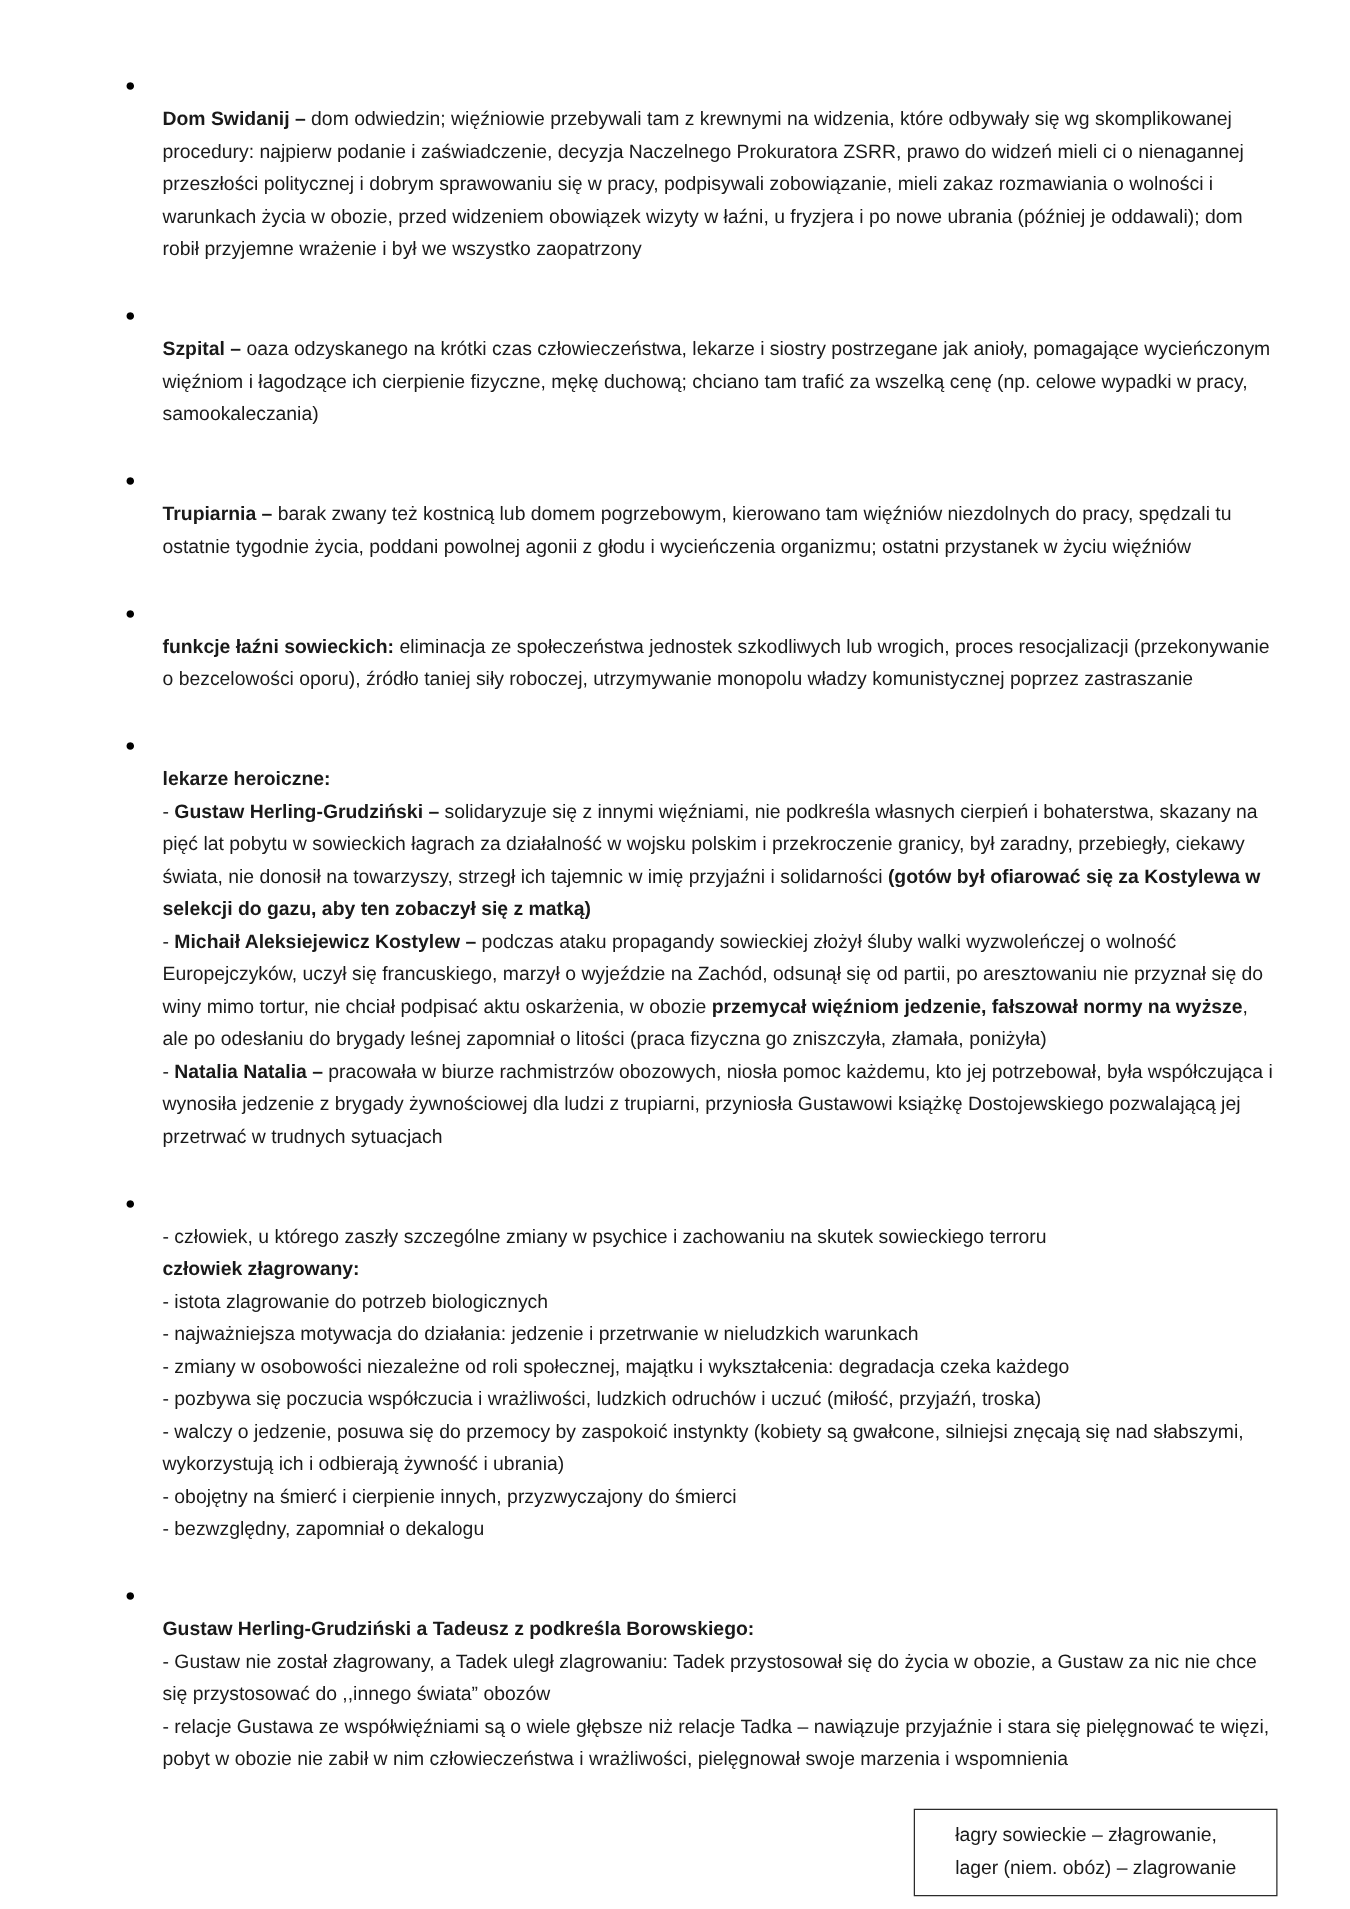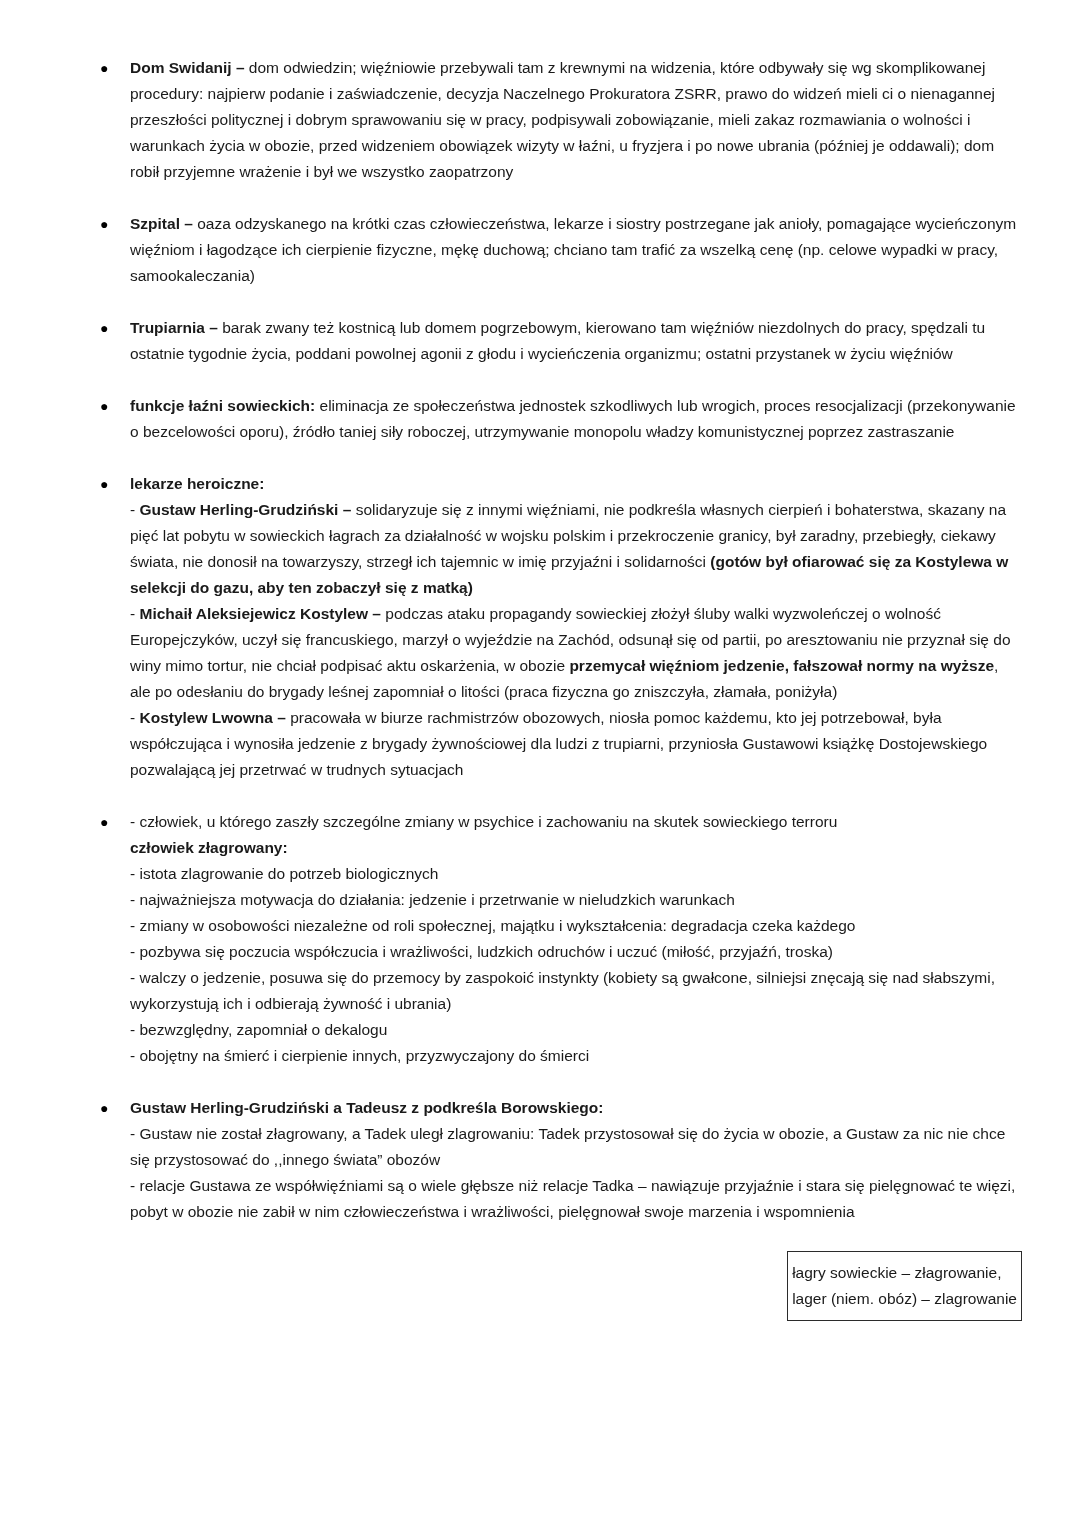--- a/index.html
+++ b/index.html
@@ -32,33 +32,34 @@
     flex: 0 0 30px;
     width: 30px;
     font-size: 14px;
     line-height: 26px;
     color: #000000;
     user-select: none;
   }
   .content {
     flex: 1 1 auto;
     min-width: 0;
+    margin-top: 28px;
   }
   .para {
     margin: 0;
   }
   .bold {
     font-weight: bold;
   }
   .note-box {
     border: 1px solid #2b2b2b;
     width: fit-content;
     margin-left: auto;
     margin-top: 8px;
-    padding: 8px 4px;
+    padding: 8px 32px;
     line-height: 26px;
     background: #ffffff;
   }
 </style>
 </head>
 <body>
 
 <div class="page">
   <div>
       <div class="bullet-item">
@@ -84,35 +85,35 @@
         <div class="content">
           <div class="para"><span class="bold">funkcje łaźni sowieckich: </span><span>eliminacja ze społeczeństwa jednostek szkodliwych lub wrogich, proces resocjalizacji (przekonywanie o bezcelowości oporu), źródło taniej siły roboczej, utrzymywanie monopolu władzy komunistycznej poprzez zastraszanie</span></div>
         </div>
       </div>
       <div class="bullet-item">
         <span class="marker">●</span>
         <div class="content">
           <div class="para"><span class="bold">lekarze heroiczne:</span></div>
           <div class="para"><span>- </span><span class="bold">Gustaw Herling-Grudziński – </span><span>solidaryzuje się z innymi więźniami, nie podkreśla własnych cierpień i bohaterstwa, skazany na pięć lat pobytu w sowieckich łagrach za działalność w wojsku polskim i przekroczenie granicy, był zaradny, przebiegły, ciekawy świata, nie donosił na towarzyszy, strzegł ich tajemnic w imię przyjaźni i solidarności </span><span class="bold">(gotów był ofiarować się za Kostylewa w selekcji do gazu, aby ten zobaczył się z matką)</span></div>
           <div class="para"><span>- </span><span class="bold">Michaił Aleksiejewicz Kostylew – </span><span> podczas ataku propagandy sowieckiej złożył śluby walki wyzwoleńczej o wolność Europejczyków, uczył się francuskiego, marzył o wyjeździe na Zachód, odsunął się od partii, po aresztowaniu nie przyznał się do winy mimo tortur, nie chciał podpisać aktu oskarżenia, w obozie </span><span class="bold">przemycał więźniom jedzenie, fałszował normy na wyższe</span><span>, ale po odesłaniu do brygady leśnej zapomniał o litości (praca fizyczna go zniszczyła, złamała, poniżyła)</span></div>
-          <div class="para"><span>- </span><span class="bold">Kostylew Lwowna – </span><span>pracowała w biurze rachmistrzów obozowych, niosła pomoc każdemu, kto jej potrzebował, była współczująca i wynosiła jedzenie z brygady żywnościowej dla ludzi z trupiarni, przyniosła Gustawowi książkę Dostojewskiego pozwalającą jej przetrwać w trudnych sytuacjach</span></div>
+          <div class="para"><span>- </span><span class="bold">Natalia Natalia – </span><span>pracowała w biurze rachmistrzów obozowych, niosła pomoc każdemu, kto jej potrzebował, była współczująca i wynosiła jedzenie z brygady żywnościowej dla ludzi z trupiarni, przyniosła Gustawowi książkę Dostojewskiego pozwalającą jej przetrwać w trudnych sytuacjach</span></div>
         </div>
       </div>
       <div class="bullet-item">
         <span class="marker">●</span>
         <div class="content">
           <div class="para"><span>- człowiek, u którego zaszły szczególne zmiany w psychice i zachowaniu na skutek sowieckiego terroru</span></div>
           <div class="para"><span class="bold">człowiek złagrowany:</span></div>
           <div class="para"><span>- istota zlagrowanie do potrzeb biologicznych</span></div>
           <div class="para"><span>- najważniejsza motywacja do działania: jedzenie i przetrwanie w nieludzkich warunkach</span></div>
           <div class="para"><span>- zmiany w osobowości niezależne od roli społecznej, majątku i wykształcenia: degradacja czeka każdego</span></div>
           <div class="para"><span>- pozbywa się poczucia współczucia i wrażliwości, ludzkich odruchów i uczuć (miłość, przyjaźń, troska)</span></div>
           <div class="para"><span>- walczy o jedzenie, posuwa się do przemocy by zaspokoić instynkty (kobiety są gwałcone, silniejsi znęcają się nad słabszymi, wykorzystują ich i odbierają żywność i ubrania)</span></div>
+          <div class="para"><span>- obojętny na śmierć i cierpienie innych, przyzwyczajony do śmierci</span></div>
           <div class="para"><span>- bezwzględny, zapomniał o dekalogu</span></div>
-          <div class="para"><span>- obojętny na śmierć i cierpienie innych, przyzwyczajony do śmierci</span></div>
         </div>
       </div>
       <div class="bullet-item">
         <span class="marker">●</span>
         <div class="content">
           <div class="para"><span class="bold">Gustaw Herling-Grudziński a Tadeusz z podkreśla Borowskiego:</span></div>
           <div class="para"><span>- Gustaw nie został złagrowany, a Tadek uległ zlagrowaniu: Tadek przystosował się do życia w obozie, a Gustaw za nic nie chce się przystosować do ,,innego świata” obozów</span></div>
           <div class="para"><span>- relacje Gustawa ze współwięźniami są o wiele głębsze niż relacje Tadka – nawiązuje przyjaźnie i stara się pielęgnować te więzi, pobyt w obozie nie zabił w nim człowieczeństwa i wrażliwości, pielęgnował swoje marzenia i wspomnienia</span></div>
         </div>
       </div>

